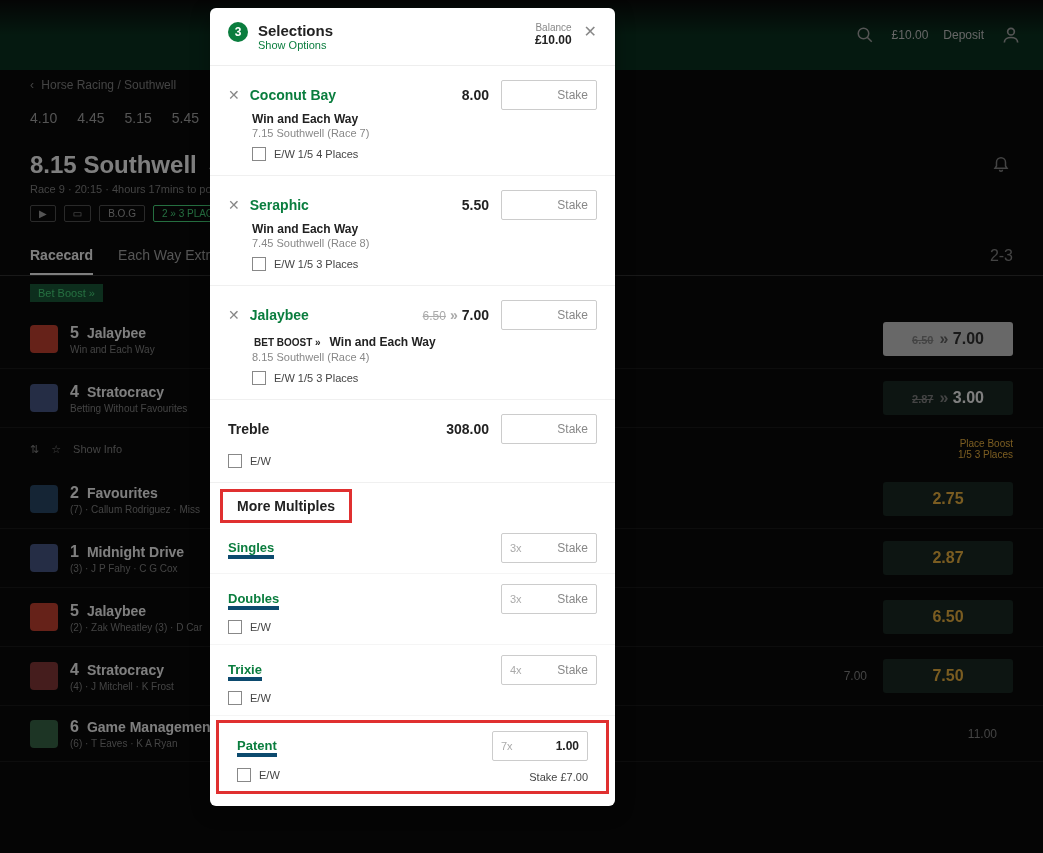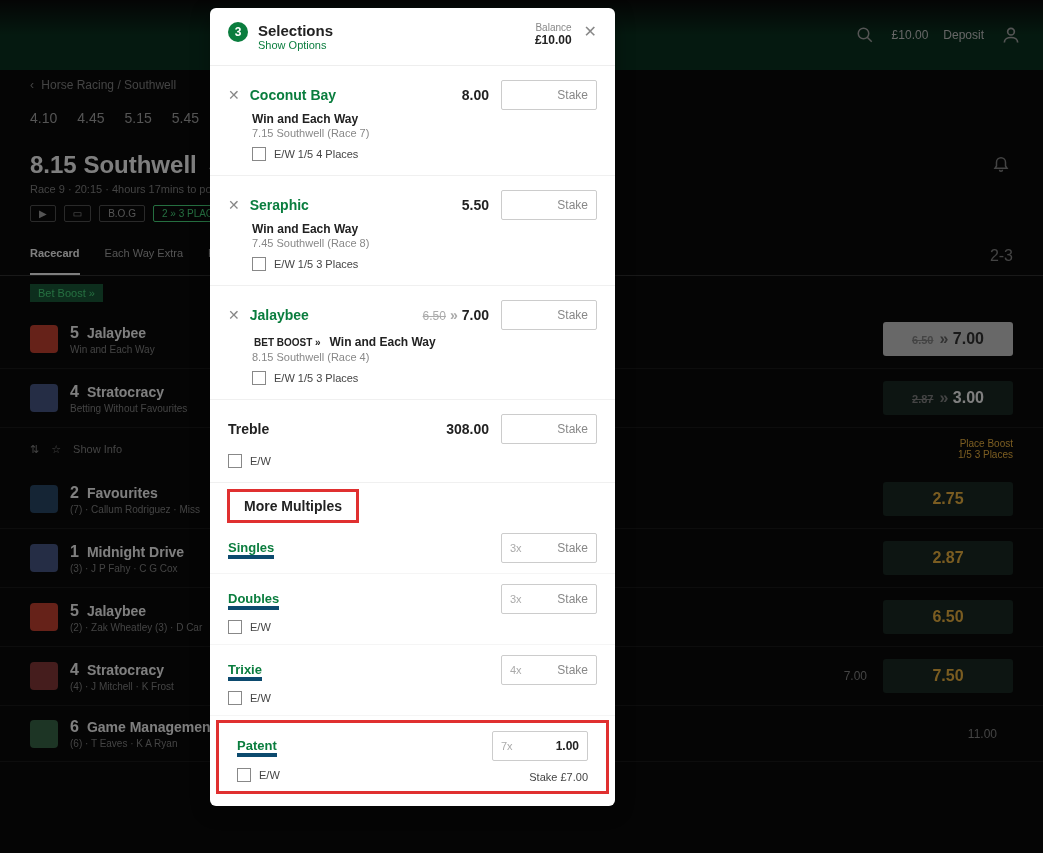--- a/index.html
+++ b/index.html
@@ -11,21 +11,21 @@
 .breadcrumb { padding: 8px 30px; color: #888; font-size: 12px; }
 .breadcrumb span { margin-right: 4px; }
 .times-row { display: flex; gap: 20px; padding: 10px 30px; color: #aaa; font-size: 14px; }
 .race-header { padding: 15px 30px; color: #fff; }
 .race-title { font-size: 24px; font-weight: bold; display: flex; align-items: center; gap: 8px; }
 .race-sub { font-size: 11px; color: #888; margin-top: 4px; }
 .race-badges { display: flex; gap: 8px; margin-top: 10px; }
 .badge { border: 1px solid #555; padding: 2px 8px; font-size: 10px; color: #aaa; border-radius: 2px; }
 .badge.green { color: #4ade80; border-color: #4ade80; }
 .tabs { display: flex; gap: 25px; padding: 0 30px; border-bottom: 1px solid #333; }
-.tab { padding: 10px 0; color: #aaa; font-size: 11px; cursor: pointer; border-bottom: 2px solid transparent; }
+.tab { padding: 10px 0; color: #aaa; font-size: 14px; cursor: pointer; border-bottom: 2px solid transparent; }
 .tab.active { color: #fff; border-bottom-color: #fff; font-weight: bold; }
 .boost-tag { margin: 8px 30px; display: inline-block; background: #1a5c3a; color: #4ade80; padding: 3px 8px; font-size: 11px; }
 .runners { }
 .runner-row { display: flex; align-items: center; padding: 12px 30px; border-bottom: 1px solid #1a1a1a; }
 .silk { width: 28px; height: 28px; background: #c43; border-radius: 4px; margin-right: 12px; flex-shrink: 0; }
 .silk.s2 { background: #4a5a8a; }
 .silk.s3 { background: #2a4a6a; }
 .silk.s4 { background: #8a3a3a; }
 .silk.s5 { background: #3a6a4a; }
 .runner-info { flex: 1; }
@@ -290,21 +290,21 @@
         <span class="sel-name" style="color:#222;">Treble</span>
         <span class="sel-odds">308.00</span>
         <div class="stake-input">Stake</div>
       </div>
       <div class="sel-ew" style="margin-left:0; margin-top:10px;">
           <div class="chk"></div>
           <span>E/W</span>
         </div>
     </div>
 
-    <div style="padding:6px 10px 0 17px;">
+    <div style="padding:6px 10px 0 10px;">
       <div class="section-title highlight-red" style="display:inline-block; padding:6px 14px;">More Multiples</div>
     </div>
 
     <div class="multi-row">
       <div class="multi-wrap">
         <div class="multi-line">
           <span><span class="multi-name">Singles</span></span>
           <div style="margin-left:auto;" class="stake-input">
               <span class="mult">3x</span>
               <span>Stake</span>

